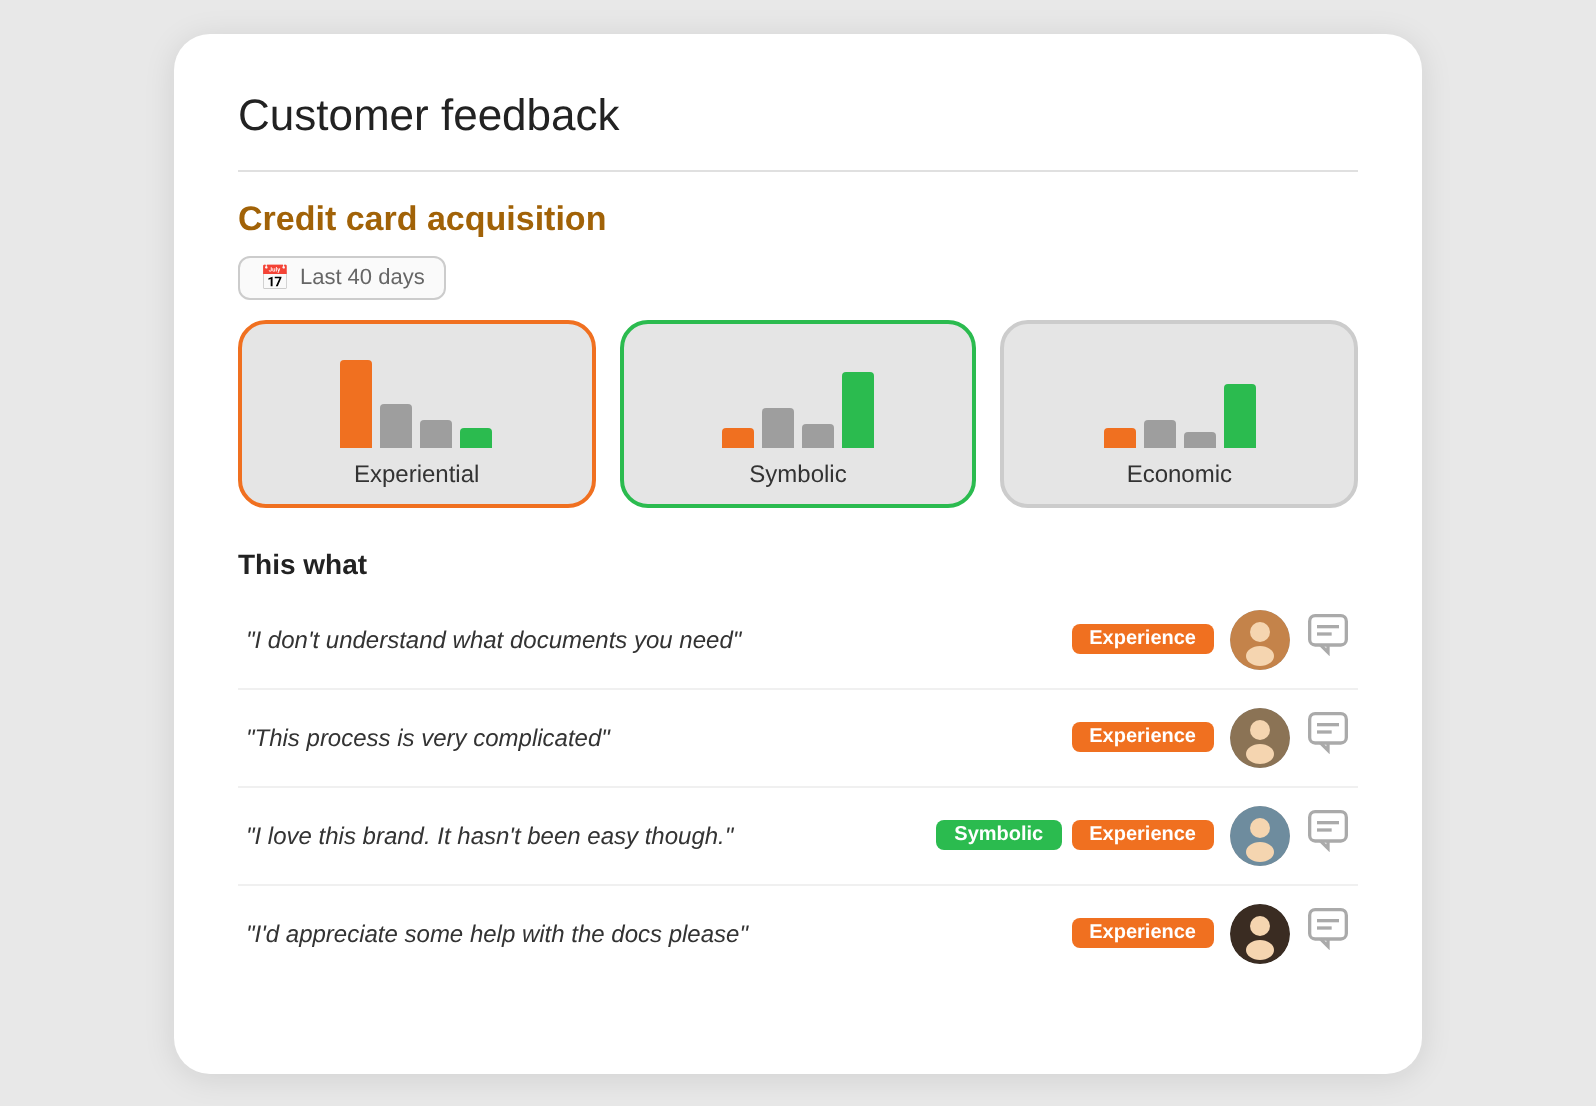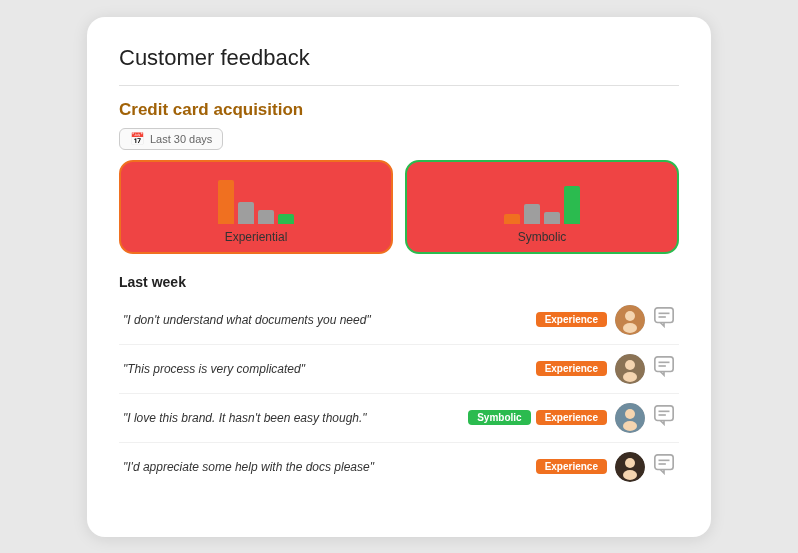--- a/index.html
+++ b/index.html
@@ -69,21 +69,21 @@
     }
     .chart-card {
       flex: 1;
       border: 2px solid #ccc;
       border-radius: 14px;
       padding: 12px 10px 8px 10px;
       display: flex;
       flex-direction: column;
       align-items: center;
       cursor: pointer;
-      background: #ef4444;
+      background: #e5e5e5;
     }
     .chart-card.active-orange {
       border-color: #f07020;
     }
     .chart-card.active-green {
       border-color: #2bbb4f;
     }
     .bar {
       border-radius: 2px 2px 0 0;
     }
@@ -169,21 +169,21 @@
 <body>
 
 <div class="card">
   <div class="page-title">Customer feedback</div>
 
   <div class="section-title">Credit card acquisition</div>
 
   <div class="subsection-row">
     <div class="date-filter">
       <span class="date-filter-icon">📅</span>
-      <span>Last 30 days</span>
+      <span>Last 40 days</span>
     </div>
   </div>
 
   <div class="chart-cards-row" id="chart-cards-container">
       <div class="chart-card active-orange">
         <div class="mini-chart">
           <div class="bar" style="background-color: rgb(240, 112, 32); height: 44px; width: 16px;"></div>
           <div class="bar" style="background-color: rgb(158, 158, 158); height: 22px; width: 16px;"></div>
           <div class="bar" style="background-color: rgb(158, 158, 158); height: 14px; width: 16px;"></div>
           <div class="bar" style="background-color: rgb(43, 187, 79); height: 10px; width: 16px;"></div>
@@ -192,23 +192,32 @@
       </div>
       <div class="chart-card active-green">
         <div class="mini-chart">
           <div class="bar" style="background-color: rgb(240, 112, 32); height: 10px; width: 16px;"></div>
           <div class="bar" style="background-color: rgb(158, 158, 158); height: 20px; width: 16px;"></div>
           <div class="bar" style="background-color: rgb(158, 158, 158); height: 12px; width: 16px;"></div>
           <div class="bar" style="background-color: rgb(43, 187, 79); height: 38px; width: 16px;"></div>
         </div>
         <div class="chart-label">Symbolic</div>
       </div>
+      <div class="chart-card">
+        <div class="mini-chart">
+          <div class="bar" style="background-color: rgb(240, 112, 32); height: 10px; width: 16px;"></div>
+          <div class="bar" style="background-color: rgb(158, 158, 158); height: 14px; width: 16px;"></div>
+          <div class="bar" style="background-color: rgb(158, 158, 158); height: 8px; width: 16px;"></div>
+          <div class="bar" style="background-color: rgb(43, 187, 79); height: 32px; width: 16px;"></div>
+        </div>
+        <div class="chart-label">Economic</div>
+      </div>
     </div>
 
-  <div class="this-week-title">Last week</div>
+  <div class="this-week-title">This what</div>
   <div class="feedback-list" id="feedback-list">
       <div class="feedback-row">
         <span class="feedback-text">"I don't understand what documents you need"</span>
         <div class="feedback-tags">
           <span class="tag tag-experience">Experience</span>
         </div>
         <div class="avatar">
           <svg width="30" height="30" viewBox="0 0 30 30">
             <circle cx="15" cy="15" r="15" fill="#c4834a"></circle>
             <circle cx="15" cy="11" r="5" fill="#f5d5b0"></circle>

